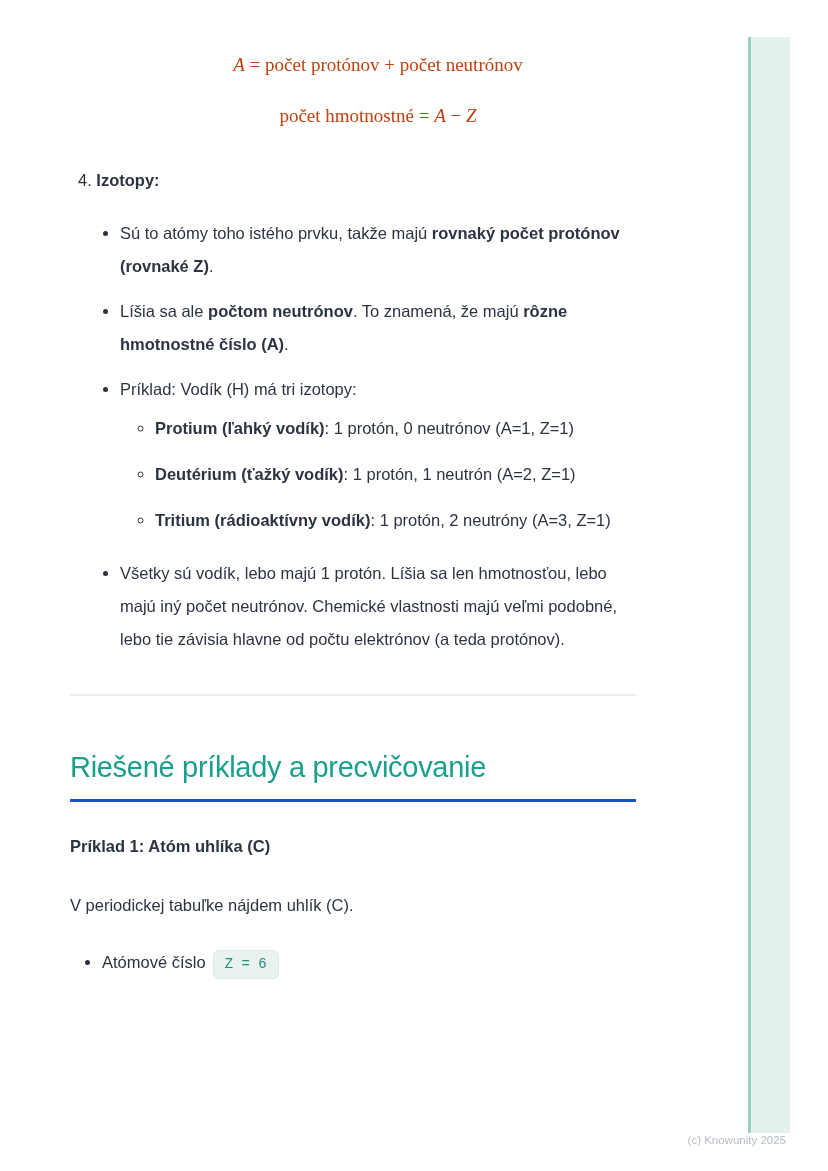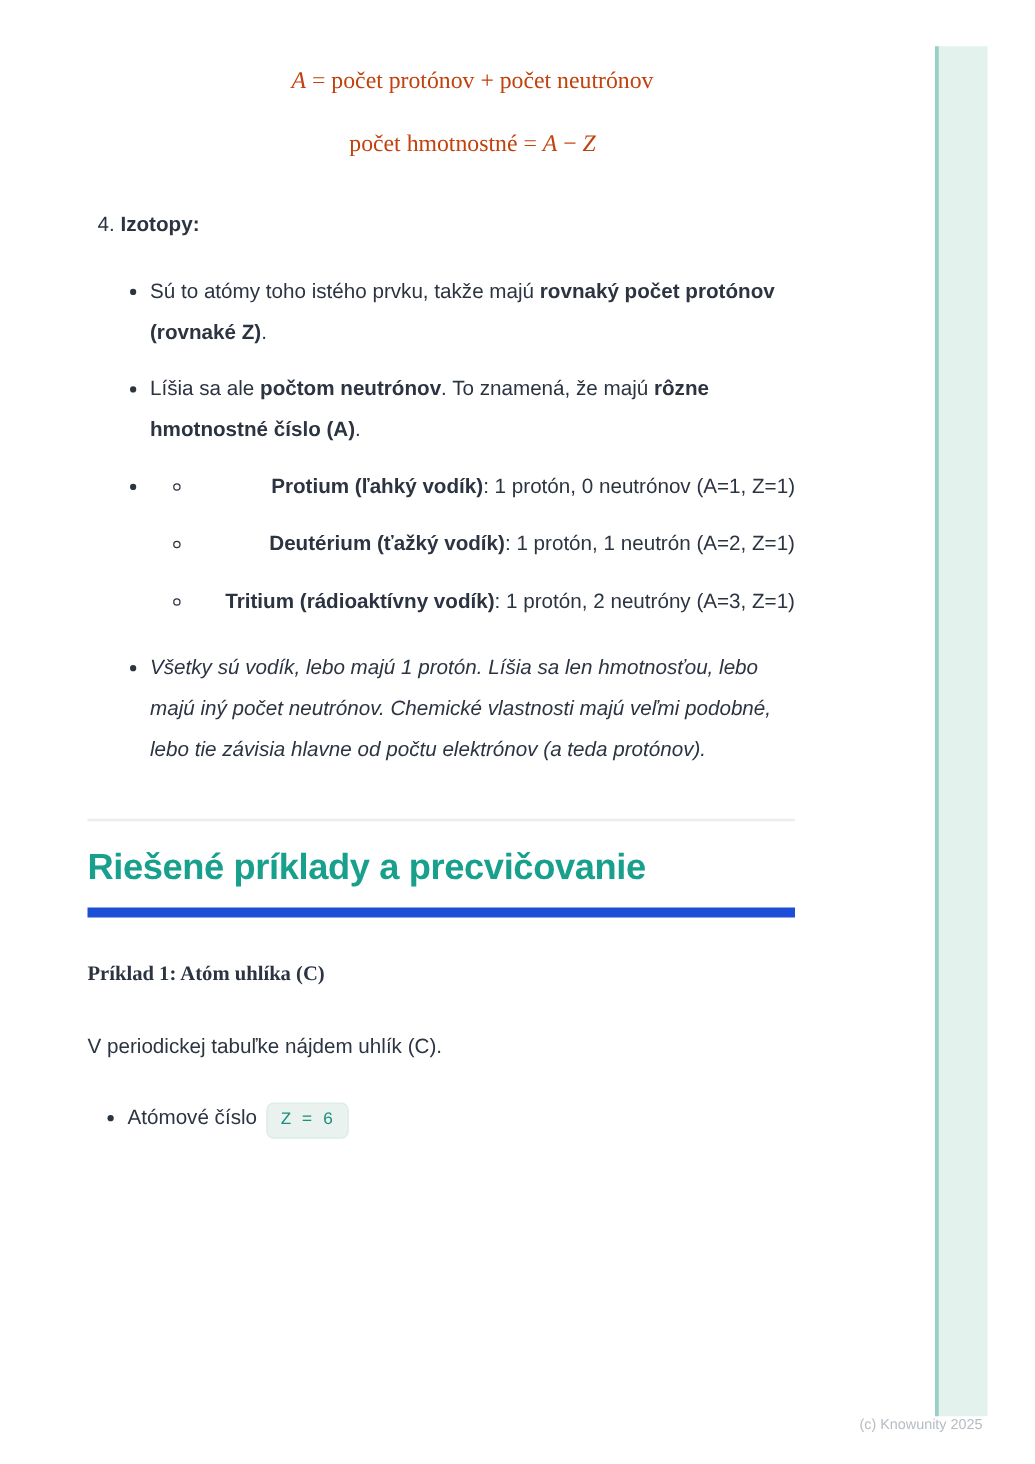--- a/index.html
+++ b/index.html
@@ -11,46 +11,46 @@
     position:relative;
     overflow:hidden;
   }
   .content {
     position:absolute; left:70px; top:26px; width:566px;
     font-size:16.5px; line-height:33px;
   }
   b { font-weight:bold; }
   ul.l1 { margin:0; padding-left:50px; list-style-type:disc; }
   ul.l1 > li { margin-bottom:12px; }
-  ul.sub { list-style-type:circle; padding-left:35px; margin:6px 0 0 0;text-align:right; }
+  ul.sub { list-style-type:circle; padding-left:35px; margin:6px 0 0 0; }
   ul.sub > li { margin-bottom:13px; }
   .formula {
     font-family:"Liberation Serif", serif;
     font-size:19px; line-height:24px;
     text-align:center;
     margin:27px 0 27px 50px;
     color:#c2410c;
   }
   .formula .var { font-style:italic; }
   .numbered { margin:36px 0 20px 0; padding-left:8px; }
   .divider {
     border:none; border-top:2px solid #ededed;
     margin:38px 0 0 0; width:566px;
   }
   h1 {
     color:#18a08c;
     font-size:29px; line-height:34px;
-    font-weight:bold;
-    margin:20px 0 0 0;
+    font-weight:normal;
+    margin:54px 0 0 0;
     padding-bottom:15px;
-    border-bottom:8px solid #1d4ed8;
+    border-bottom:3px solid #1d4ed8;
     letter-spacing:-0.3px;
   }
   .para { margin:26px 0 0 0; }
-  .para-bold { margin:28px 0 0 0; font-weight:bold;font-family:Liberation Serif, serif; }
+  .para-bold { margin:28px 0 0 0; font-weight:bold; }
   ul.plain { margin:24px 0 0 0; padding-left:32px; list-style-type:disc; }
   ul.plain > li { margin-bottom:10px; }
   .badge {
     display:inline-block;
     background:#e9f2ef;
     border:1px solid #dbeae5;
     border-radius:6px;
     padding:0 11px;
     font-family:"Liberation Mono","DejaVu Sans Mono",monospace;
     font-size:14px;
@@ -86,28 +86,28 @@
   <div class="formula"><span class="var">A</span><span> = počet protónov + počet neutrónov</span></div>
 
 
   <div class="formula"><span>počet hmotnostné = </span><span class="var">A</span><span> − </span><span class="var">Z</span></div>
 
   <div class="numbered"><span>4.</span> <b>Izotopy:</b></div>
 
   <ul class="l1">
     <li><span>Sú to atómy toho istého prvku, takže majú </span><b>rovnaký počet protónov (rovnaké Z)</b><span>.</span></li>
     <li><span>Líšia sa ale </span><b>počtom neutrónov</b><span>. To znamená, že majú </span><b>rôzne hmotnostné číslo (A)</b><span>.</span></li>
-    <li>
+    <li><span>Príklad: Vodík (H) má tri izotopy:</span>
       <ul class="sub">
         <li><b>Protium (ľahký vodík)</b><span>: 1 protón, 0 neutrónov (A=1, Z=1)</span></li>
         <li><b>Deutérium (ťažký vodík)</b><span>: 1 protón, 1 neutrón (A=2, Z=1)</span></li>
         <li><b>Tritium (rádioaktívny vodík)</b><span>: 1 protón, 2 neutróny (A=3, Z=1)</span></li>
       </ul>
     </li>
-    <li style="margin-top:20px;font-style:italic;"><span>Všetky sú vodík, lebo majú 1 protón. Líšia sa len hmotnosťou, lebo majú iný počet neutrónov. Chemické vlastnosti majú veľmi podobné, lebo tie závisia hlavne od počtu elektrónov (a teda protónov).</span></li>
+    <li style="margin-top:20px;"><span>Všetky sú vodík, lebo majú 1 protón. Líšia sa len hmotnosťou, lebo majú iný počet neutrónov. Chemické vlastnosti majú veľmi podobné, lebo tie závisia hlavne od počtu elektrónov (a teda protónov).</span></li>
   </ul>
 
   <hr class="divider">
 
   <h1>Riešené príklady a precvičovanie</h1>
 
 
   <p class="para-bold">Príklad 1: Atóm uhlíka (C)</p>
 
   <p class="para">V periodickej tabuľke nájdem uhlík (C).</p>

